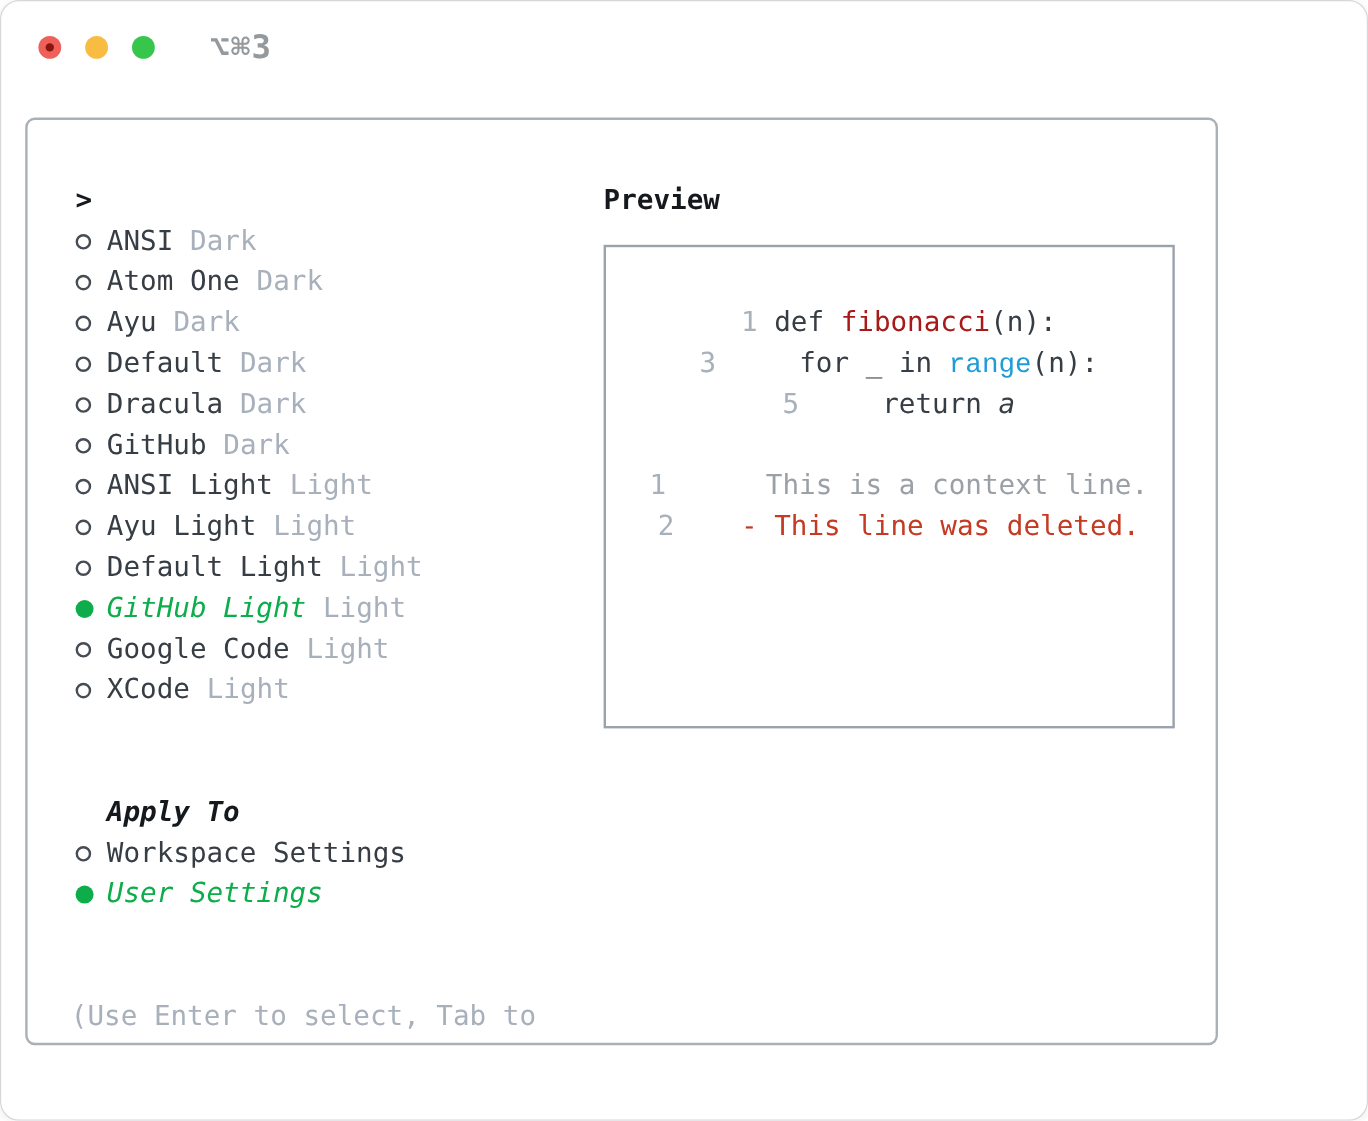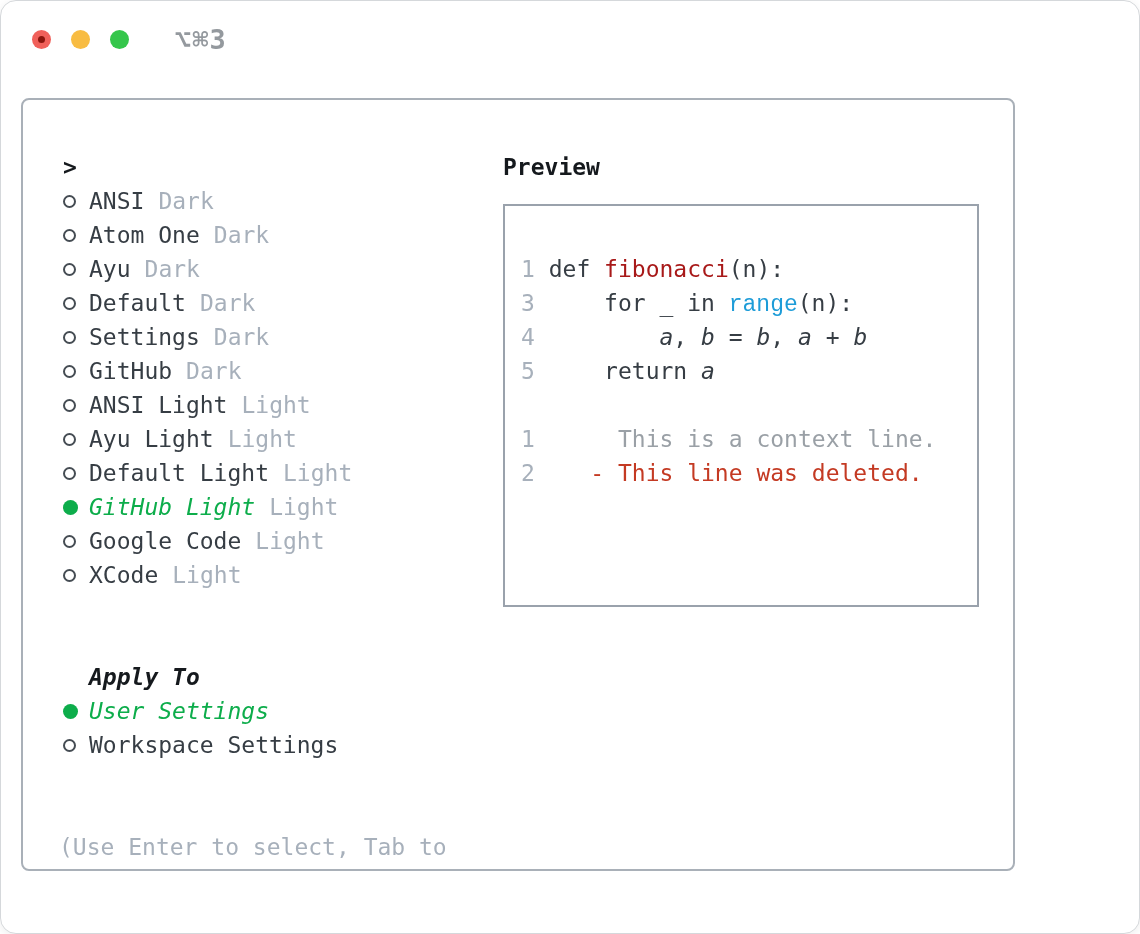--- a/index.html
+++ b/index.html
@@ -46,21 +46,21 @@
   .spacer{height:68px;}
   .hint{
     margin-left:-4px;margin-top:0;width:452px;font-size:23px;line-height:34px;
     color:var(--c-gray);
   }
   
   .preview-box{
     margin-top:20px;width:476px;height:403px;border:2px solid var(--c-boxBorder);
     background:#fff;padding:46px 0 0 16px;overflow:hidden;
   }
-  .pline{height:34px;line-height:34px;font-size:23px;white-space:pre;color:var(--c-dark);}
+  .pline{height:34px;line-height:34px;font-size:23px;white-space:pre;color:var(--c-dark);text-align:center;}
   .lnum{color:var(--c-gray);}
   .seg-code{color:var(--c-dark);}
   .seg-fn{color:var(--c-fn);}
   .seg-var{color:var(--c-dark);font-style:italic;}
   .seg-lit{color:var(--c-lit);}
   .seg-call{color:var(--c-call);font-family:Liberation Mono, monospace;}
   .seg-ctx{color:var(--c-ctx);}
   .seg-del{color:var(--c-del);}
   .seg-add{color:var(--c-add);}
 </style>
@@ -111,21 +111,21 @@
             <span class="slot">
               <span class="radio"></span>
             </span>
             <span class="name">Default</span>
             <span class="variant">Dark</span>
           </div>
           <div class="row item">
             <span class="slot">
               <span class="radio"></span>
             </span>
-            <span class="name">Settings</span>
+            <span class="name">Dracula</span>
             <span class="variant">Dark</span>
           </div>
           <div class="row item">
             <span class="slot">
               <span class="radio"></span>
             </span>
             <span class="name">GitHub</span>
             <span class="variant">Dark</span>
           </div>
           <div class="row item">
@@ -173,47 +173,46 @@
         </div>
 
       <div class="spacer"></div>
 
       <div class="row">
         <span class="slot"></span>
         <span class="hdr2">Apply To</span>
       </div>
 
       <div id="apply-list">
+          <div class="row item">
+            <span class="slot">
+              <span class="radio"></span>
+            </span>
+            <span class="name">Workspace Settings</span>
+          </div>
           <div class="row item sel">
             <span class="slot">
               <span class="radio sel"></span>
             </span>
             <span class="name">User Settings</span>
-          </div>
-          <div class="row item">
-            <span class="slot">
-              <span class="radio"></span>
-            </span>
-            <span class="name">Workspace Settings</span>
           </div>
         </div>
 
       <div class="spacer"></div>
 
       <div class="hint">(Use Enter to select, Tab to change focus)</div>
     </div>
 
     <div class="col-right">
       <div class="row">
           <span class="hdr">Preview</span>
         </div>
       <div class="preview-box" id="preview-box">
           <div class="pline"><span class="lnum">1</span><span class="seg-code"> def </span><span class="seg-fn">fibonacci</span><span class="seg-code">(n):</span></div>
           <div class="pline"><span class="lnum">3</span><span class="seg-code">     for _ in </span><span class="seg-call">range</span><span class="seg-code">(n):</span></div>
-          <div class="pline"><span class="lnum">4</span><span class="seg-code">         </span><span class="seg-var">a</span><span class="seg-code">, </span><span class="seg-var">b</span><span class="seg-code"> = </span><span class="seg-var">b</span><span class="seg-code">, </span><span class="seg-var">a</span><span class="seg-code"> + </span><span class="seg-var">b</span></div>
           <div class="pline"><span class="lnum">5</span><span class="seg-code">     return </span><span class="seg-var">a</span></div>
           <div class="pline"> </div>
           <div class="pline"><span class="lnum">1</span><span class="seg-ctx">      This is a context line.</span></div>
           <div class="pline"><span class="lnum">2</span><span class="seg-del">    - This line was deleted.</span></div>
         </div>
     </div>
 
   </div>
 </div>
 

